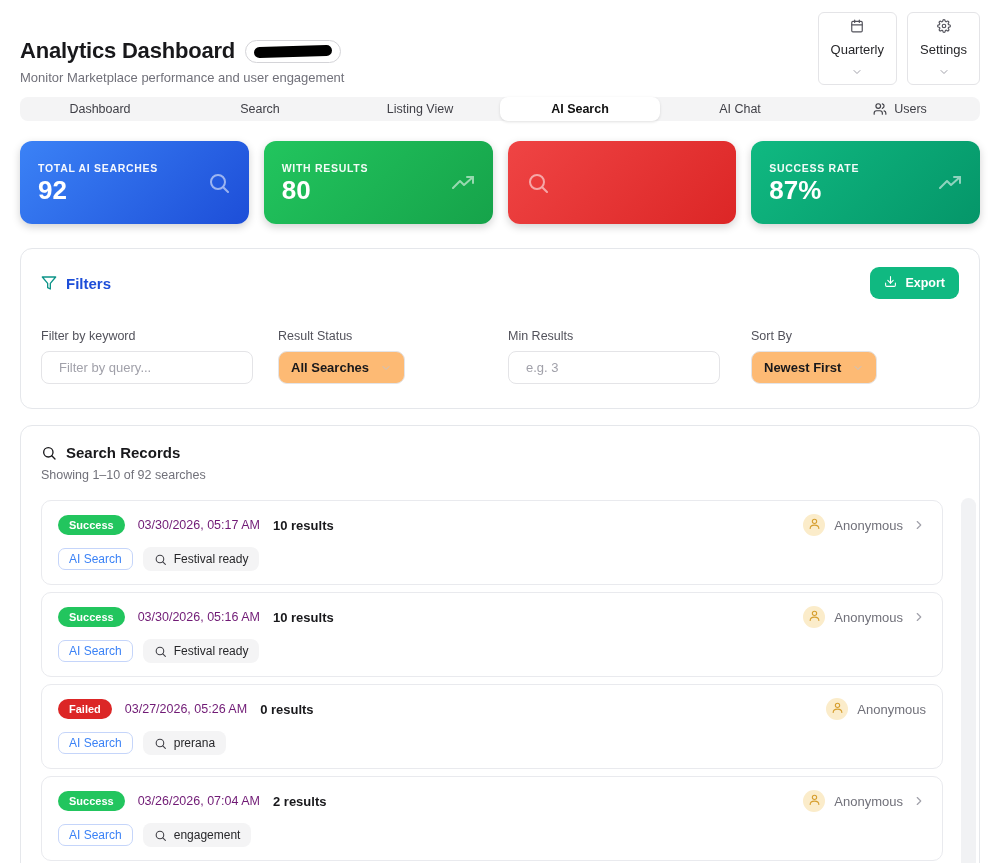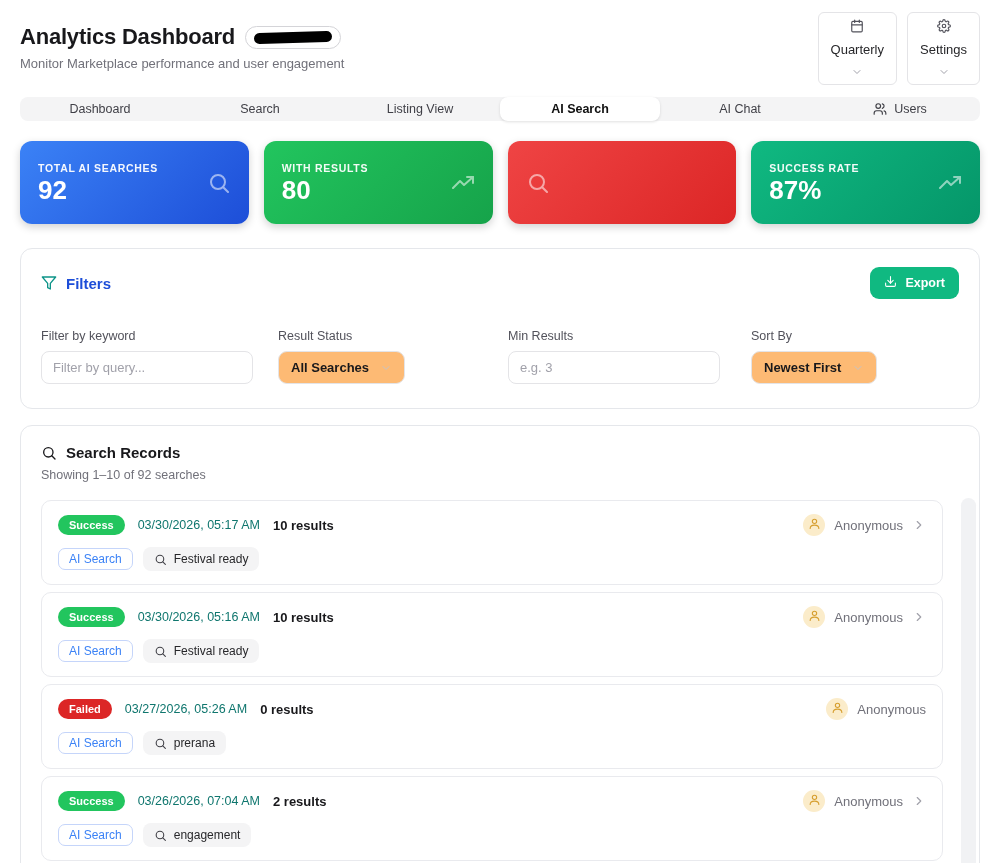--- a/index.html
+++ b/index.html
@@ -6,21 +6,21 @@
   html,body { margin:0; padding:0; }
   body {
     width:1006px; height:863px; overflow:hidden;
     background:#fff; color:#18181b;
     font-family:"Liberation Sans", sans-serif;
     -webkit-font-smoothing:antialiased;
   }
   .page { padding:10px 26px 0 20px; }
 
   
-  .hdr { display:flex; justify-content:space-between; align-items:center; margin-bottom:12px; }
+  .hdr { display:flex; justify-content:space-between; align-items:flex-end; margin-bottom:12px; }
   .title-row { display:flex; align-items:center; gap:10px; }
   .page-title { font-size:22px; font-weight:700; margin:0; letter-spacing:-.2px; }
   .redact-pill { display:inline-flex; align-items:center; border:1px solid #d4d4d8; border-radius:999px; padding:5px 8px; background:#fff; }
   .redact-blob { width:78px; height:11px; background:#000; border-radius:7px; transform:rotate(-1.8deg); }
   .subtitle { font-size:13px; color:#71717a; margin:6px 0 0; }
   .hdr-right { display:flex; gap:10px; padding-top:2px; }
   .hdr-btn { display:inline-flex; align-items:center; gap:9px; background:#fff; border:1px solid #e4e4e7;
     border-radius:6px; padding:6px 12px; font-size:13px; color:#27272a; font-family:inherit; cursor:pointer;flex-direction:column; }
   .hdr-btn .i { display:inline-flex; color:#52525b; }
   .hdr-btn .chev { color:#a1a1aa; display:inline-flex; }
@@ -45,39 +45,39 @@
 
   
   .filters-card { padding:18px 20px 24px; margin-bottom:16px; }
   .filters-head { display:flex; justify-content:space-between; align-items:center; margin-bottom:30px; }
   .filters-title { display:flex; gap:9px; color:#1d4ed8; font-size:15px; font-weight:700; }
   .filters-title .i { display:inline-flex; color:#0d9488; }
   .export-btn { display:inline-flex; align-items:center; gap:8px; background:#10b981; color:#fff;
     border:none; border-radius:9px; padding:8px 14px; font-size:12.5px; font-weight:600; font-family:inherit; cursor:pointer; }
   .fields { display:grid; grid-template-columns:237px 230px 243px 1fr; }
   .field-label { font-size:12.5px; color:#52525b; margin-bottom:8px; }
-  .text-input { width:212px; border:1px solid #e4e4e7; border-radius:8px; padding:8px 11px;
+  .text-input { width:212px; border:1px solid #e4e4e7; border-radius:8px; padding:8px 17px;
     font-size:13px; font-family:inherit; color:#18181b; outline:none; }
   .text-input::placeholder { color:#a1a1aa; }
   .select-box { display:inline-flex; align-items:center; gap:11px; border:1px solid #e4e4e7; border-radius:9px;
     padding:8px 12px; font-size:13px; font-weight:600; color:#18181b; background:#fdba74; cursor:pointer; }
   .select-box .chev { color:#c4c4c8; display:inline-flex; }
 
   
   .records-card { padding:18px 20px; position:relative; height:620px; }
   .records-title { display:flex; align-items:center; gap:9px; font-size:15px; font-weight:700; }
   .records-title .i { display:inline-flex; color:#18181b; }
   .records-summary { font-size:12.5px; color:#71717a; margin:7px 0 18px; }
   .rows { margin-right:16px; }
   .record-row { border:1px solid #e9eaee; border-radius:10px; padding:13px 16px; margin-bottom:7px; background:#fff; }
   .row-line1 { display:flex; align-items:center; gap:13px; }
   .status-badge { border-radius:999px; padding:4px 11px; font-size:11px; font-weight:700; color:#fff; }
   .status-success { background:#22c55e; }
   .status-failed { background:#dc2626; }
-  .row-time { font-size:12.5px; color:#0f766e; }
+  .row-time { font-size:12.5px; color:#701a75; }
   .row-results { font-size:13px; font-weight:700; color:#18181b; }
   .row-right { margin-left:auto; display:flex; align-items:center; gap:9px; }
   .avatar { width:22px; height:22px; border-radius:50%; background:#fbecca; color:#d69e2e;
     display:flex; align-items:center; justify-content:center; }
   .row-user { font-size:13px; color:#71717a; }
   .row-chev { color:#a1a1aa; display:inline-flex; }
   .row-line2 { display:flex; align-items:center; gap:10px; margin-top:11px; }
   .type-badge { border:1px solid #c5d5fa; color:#3b82f6; border-radius:7px; padding:3px 10px;
     font-size:12px; background:#fff; }
   .query-pill { display:inline-flex; align-items:center; gap:7px; background:#f4f4f5; border-radius:8px;

